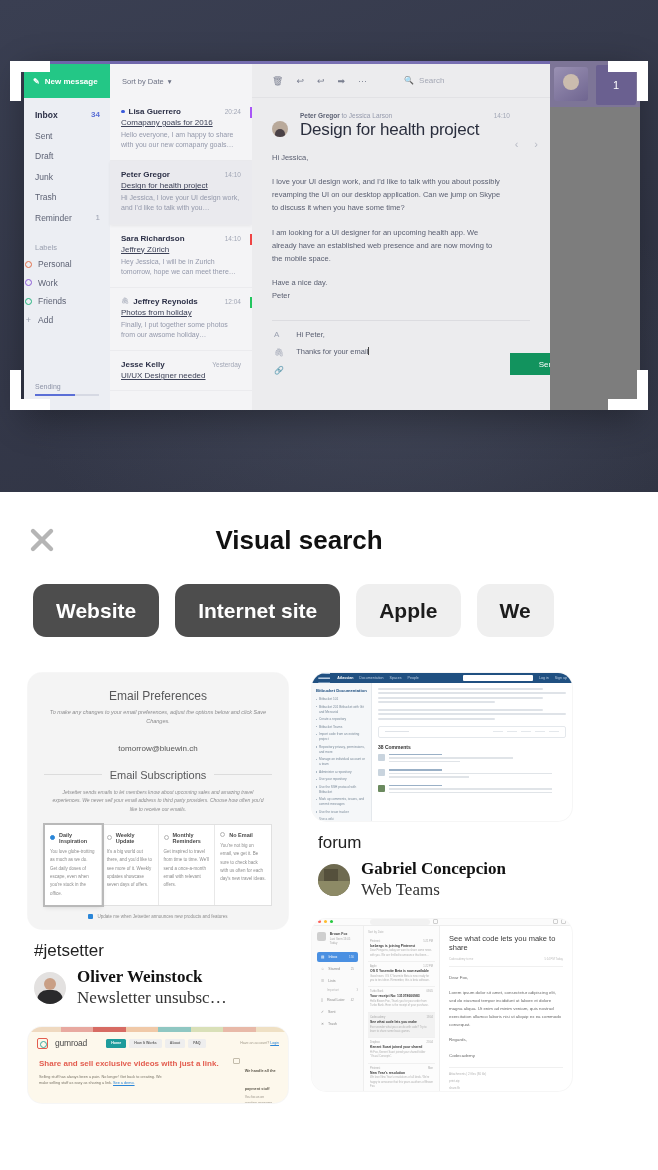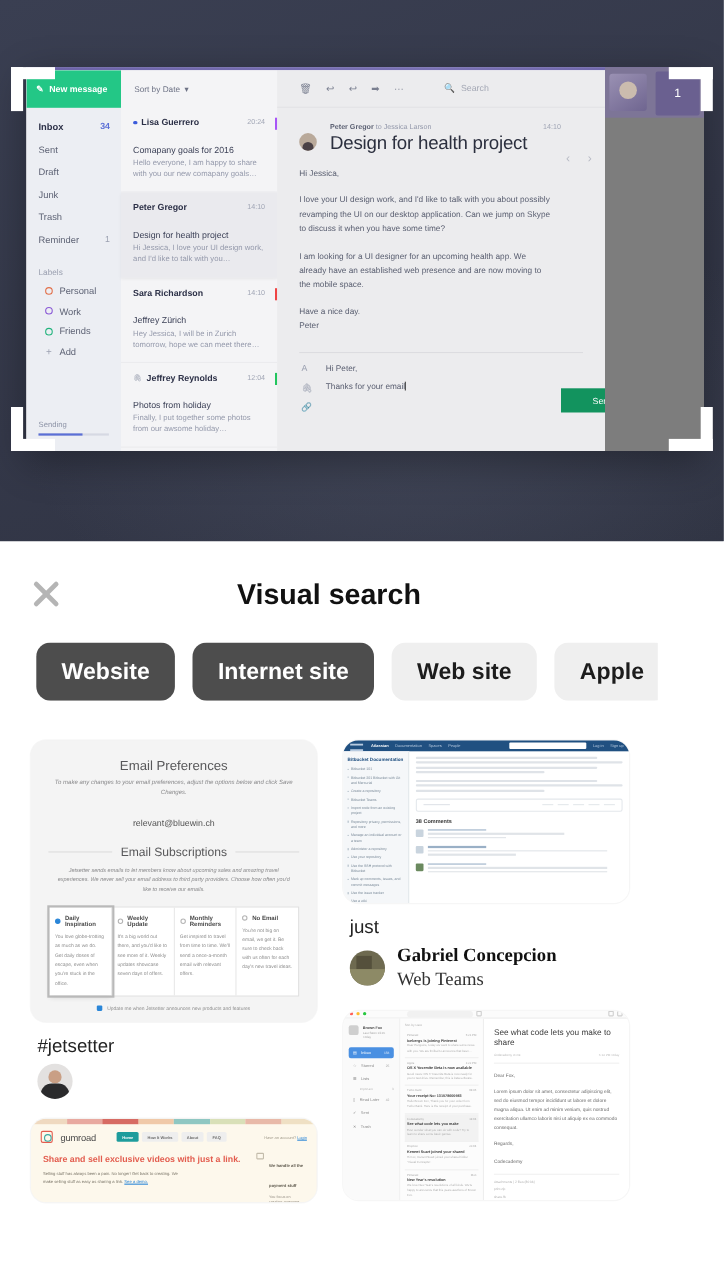--- a/index.html
+++ b/index.html
@@ -84,21 +84,21 @@
   .newmsg .pen { font-size: 8px; }
   .nav-list { padding: 12px 0 0 11px; }
   .nav-item {
     display:flex; justify-content:space-between; padding-right:10px;
     font-size: 8.5px; color:#5d6274; margin-bottom: 10.5px; font-weight:400;
   }
   .nav-item.active { color:#2c3047; font-weight:700; }
   .nav-item .cnt { color:#5b6fd6; font-size:8px; }
   .nav-item .cnt.dim { color:#9ba0b0; }
   .labels-head { font-size:7.5px; color:#9ba0b0; padding:10px 0 7px 11px; }
-  .label-row { display:flex; align-items:center; gap:6px; padding-left:17px; margin-bottom:8.5px; font-size:8.5px; color:#5d6274;}
+  .label-row { display:flex; align-items:center; gap:6px; padding-left:1px; margin-bottom:8.5px; font-size:8.5px; color:#5d6274;}
   .ring { width:7px; height:7px; border-radius:50%; border:1.4px solid #000; }
   .ring.p { border-color:#e2704a; }
   .ring.w { border-color:#8b5ad6; }
   .ring.f { border-color:#24b47e; }
   .plus { color:#9ba0b0; font-size:9px; width:7px; text-align:center;}
   .sending { position:absolute; left:11px; bottom:14px; width:64px; }
   .sending .t { font-size:7px; color:#8d93a6; margin-bottom:4px; }
   .sending .bar { height:2px; background:#d6d9e3; }
   .sending .bar i { display:block; height:2px; width:62%; background:#5b6fd6; }
 
@@ -111,21 +111,21 @@
   .msg {
     padding: 9px 11px 10px 11px; position: relative;
     border-bottom: 1px solid #ebebee;
   }
   .msg.sel { background:#eaeaee; box-shadow: 0 1px 3px rgba(0,0,0,0.06); }
   .msg-hdr { display:flex; align-items:center; gap:4px; }
   .dot { width:3.5px; height:3.5px; border-radius:50%; background:#3b5bdb; flex:0 0 auto;}
   .clip { font-size:6.5px; color:#9aa0b0; }
   .msg-from { font-size:8px; font-weight:700; color:#2c3047; flex:1; }
   .msg-time { font-size:6.5px; color:#a2a7b6; }
-  .msg-sub { font-size:8px; color:#3c4157; margin-top:16px; }
+  .msg-sub { font-size:8px; color:#3c4157; margin-top:2px;text-decoration:underline; }
   .msg-prev { font-size:7px; color:#9499ab; line-height:1.45; margin-top:3px; }
   .tag { position:absolute; right:0; top:9px; width:2px; height:11px; }
 
   
   .app-read { flex:1; background:#ececee; position:relative; }
   .read-tools {
     height:34px; display:flex; align-items:center; gap:13px;
     padding-left:20px; color:#7a7f90; font-size:9px;
     border-bottom:1px solid #e2e2e5;
   }
@@ -511,35 +511,34 @@
         <line x1="4" y1="4" x2="22" y2="22" stroke="#b5b5b5" stroke-width="4.4" stroke-linecap="round"></line>
         <line x1="22" y1="4" x2="4" y2="22" stroke="#b5b5b5" stroke-width="4.4" stroke-linecap="round"></line>
       </svg>
     </div>
     <div class="sheet-title">Visual search</div>
   </div>
 
   <div class="chips">
     <div class="chip on">Website</div>
     <div class="chip on">Internet site</div>
-    <div class="chip">Web site</div>
     <div class="chip">Apple</div>
     <div class="chip">We</div>
   </div>
 
   <div class="results">
 
     <div class="col">
 
       <div class="res">
         <div class="thumb">
           <div class="tp">
             <h4>Email Preferences</h4>
             <div class="sub">To make any changes to your email preferences, adjust the options below and click Save Changes.</div>
-            <div class="mail">relevant@bluewin.ch</div>
+            <div class="mail">tomorrow@bluewin.ch</div>
             <div class="divider">
               <i></i>
                 <span>Email Subscriptions</span>
                 <i></i>
             </div>
             <div class="note">Jetsetter sends emails to let members know about upcoming sales and amazing travel experiences. We never sell your email address to third party providers. Choose how often you'd like to receive our emails.</div>
             <div class="opts">
               <div class="opt sel">
                 <div class="ttl">
                     <span class="rb"></span>
@@ -577,20 +576,24 @@
             <div class="or">or</div>
 
           </div>
         </div>
         <div class="res-tag">#jetsetter</div>
         <div class="attrib">
           <div class="avatar av-oliver">
               <span class="head"></span>
               <span class="body"></span>
             </div>
+          <div class="names">
+            <div class="n1">Oliver Weinstock</div>
+            <div class="n2">Newsletter unsubsc…</div>
+          </div>
         </div>
       </div>
 
       <div class="res">
         <div class="thumb">
           <div class="tg">
             <div class="strip">
               <i style="background:#efd9c0"></i>
                 <i style="background:#e8a9a0"></i>
                 <i style="background:#d76b63"></i>
@@ -720,21 +723,21 @@
                       <span class="n" style="display:block"></span>
                       <span class="b w" style="display:block"></span>
                       <span class="b w" style="display:block"></span>
                     </span>
                 </div>
               </div>
             </div>
 
           </div>
         </div>
-        <div class="res-tag">just</div>
+        <div class="res-tag">forum</div>
         <div class="attrib">
           <div class="avatar av-gabriel"></div>
           <div class="names">
             <div class="n1">Gabriel Concepcion</div>
             <div class="n2">Web Teams</div>
           </div>
         </div>
       </div>
 
       <div class="res">

